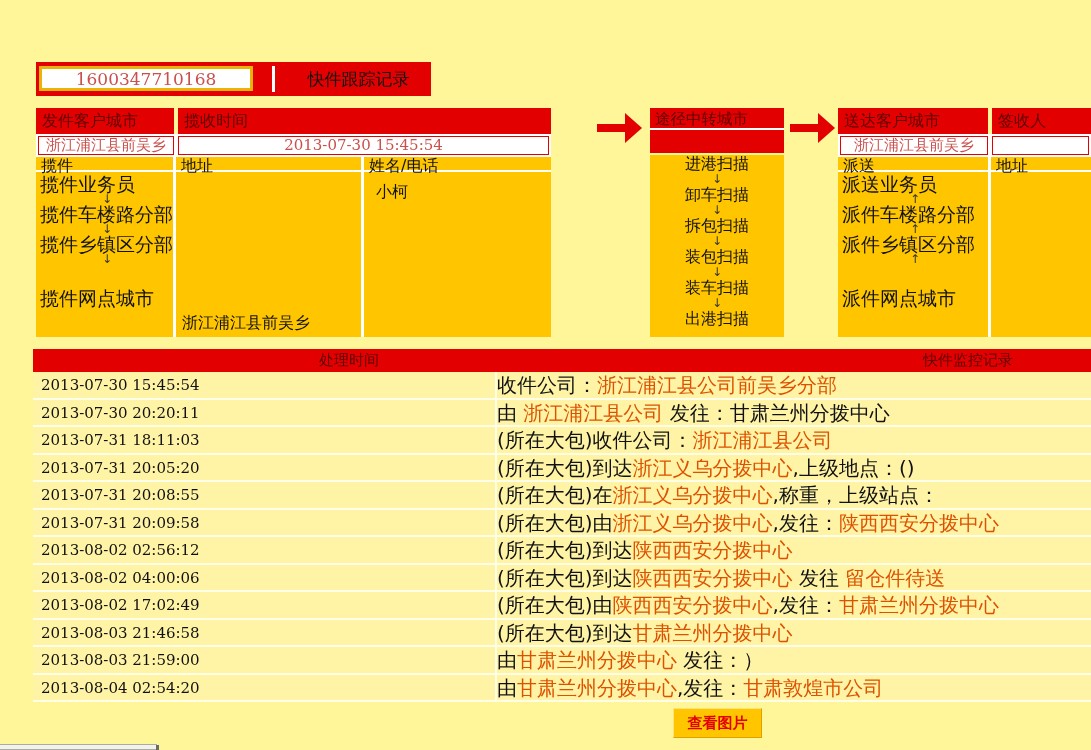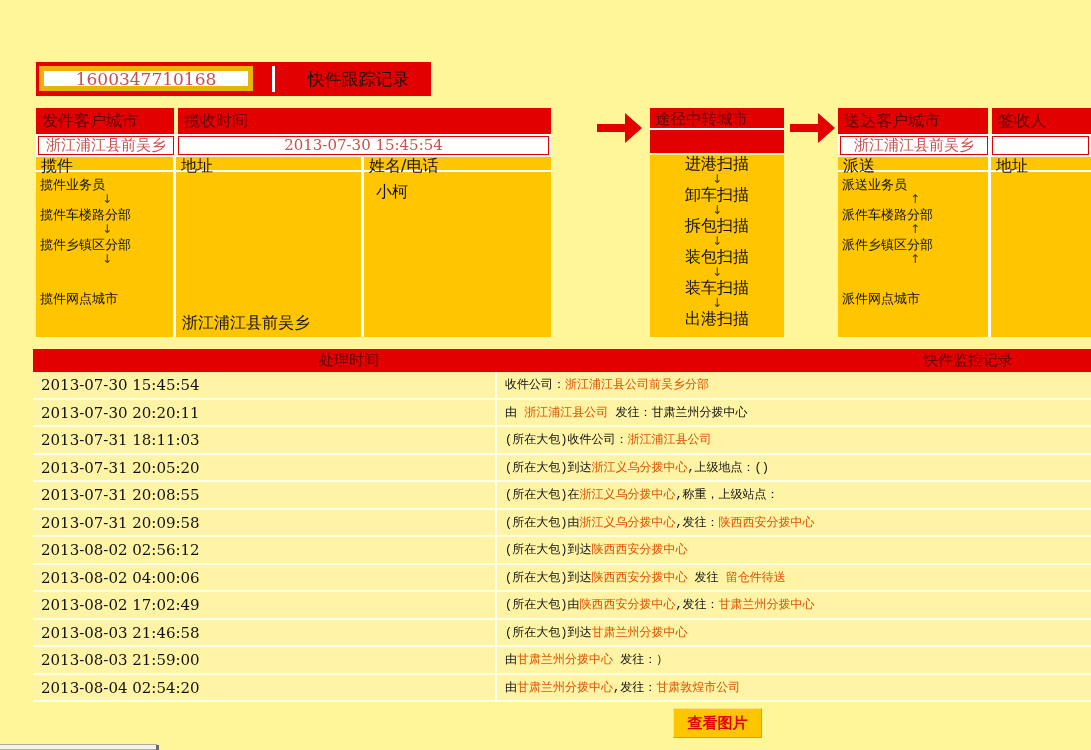--- a/index.html
+++ b/index.html
@@ -13,21 +13,21 @@
     --rowbg: var(--c-rowbg, #FFF4A6);
     --rowsep: var(--c-rowsep, #FFFEE6);
   }
   *{margin:0;padding:0;box-sizing:border-box;}
   html,body{background:#e8e8e8;}
   body{font-family:"DejaVu Sans","Liberation Sans",sans-serif;}
   #screen{position:relative;width:1091px;height:750px;background:var(--bg);overflow:hidden;}
 
   
   .search-bar{position:absolute;left:36px;top:62px;width:395px;height:34px;background:var(--red);display:flex;align-items:center;}
-  .tracking-input{position:absolute;left:3px;top:4px;width:214px;height:25px;border:5px solid #eab308;background:#fff;
+  .tracking-input{position:absolute;left:3px;top:4px;width:214px;height:25px;border:3px solid #eab308;background:#fff;
     color:var(--mutedred);font-size:17px;text-align:center;font-family:"DejaVu Serif","Liberation Serif",serif;outline:none;}
   .search-divider{position:absolute;left:236px;top:4px;width:3px;height:26px;background:#fff;}
   .track-btn{position:absolute;left:250px;top:0;width:145px;height:34px;background:transparent;border:none;
     color:var(--ink);font-size:17px;cursor:pointer;font-family:inherit;}
 
   
   .panel{position:absolute;top:108px;height:229px;}
   .sender{left:36px;width:515px;}
   .receiver{left:838px;width:253px;}
   .p-header{display:flex;gap:4px;height:26px;}
@@ -45,21 +45,21 @@
   .receiver .pv-cell.c2{flex:1;}
   .p-body{display:flex;gap:3px;height:180px;background:#fff;}
   .pb-col{background:var(--gold);flex:1;overflow:hidden;}
   .sender .pb-col.col1{flex:none;width:137px;}
   .sender .pb-col.col2{flex:none;width:185px;position:relative;}
   .receiver .pb-col.col1{flex:none;width:150px;}
   .pb-label{height:15px;font-size:16px;line-height:15px;color:var(--ink);padding:1px 16px 2px 5px;border-bottom:2px solid #fff;}
   .pb-top{padding:10px 0 0 12px;font-size:16px;color:var(--ink);}
   .pb-bottom{position:absolute;left:6px;bottom:3px;font-size:16px;color:var(--ink);white-space:nowrap;}
   .chain{padding:4px 0 0 4px;}
-  .chain-item{height:17px;font-size:13px;line-height:17px;color:var(--ink);white-space:nowrap;}
+  .chain-item{height:17px;font-size:19px;line-height:17px;color:var(--ink);white-space:nowrap;}
   .chain-item.last{margin-top:24px;}
   .chain-arrow{height:13px;font-size:12px;line-height:12px;color:#333;padding-left:62px;}
   .receiver .chain-arrow{padding-left:68px;}
 
   
   .transit{left:650px;width:134px;}
   .t-header{height:45px;background:var(--red);}
   .t-title{height:22px;line-height:22px;color:var(--dkred);font-size:15.5px;padding-left:5px;border-bottom:2px solid #fff;white-space:nowrap;}
   .t-body{margin-top:2px;height:182px;background:var(--gold);text-align:center;}
   .t-step{height:18px;font-size:16px;line-height:18px;color:var(--ink);}
@@ -74,21 +74,21 @@
 
   
   .track-table{position:absolute;left:33px;top:349px;width:1058px;}
   .t-head{display:flex;height:23px;}
   .th-left{width:462px;background:var(--red);color:var(--dkred);font-size:15px;line-height:23px;text-align:center;padding-left:170px;}
   .th-right{flex:1;background:var(--red);color:var(--dkred);font-size:15px;line-height:23px;text-align:right;padding-right:78px;}
   .trow{display:flex;height:27.5px;background:var(--rowbg);border-bottom:2px solid var(--rowsep);}
   .tcell{overflow:hidden;white-space:nowrap;}
   .tcell.time{width:464px;padding-left:8px;font-size:15px;line-height:26px;color:var(--ink);
     font-family:"DejaVu Serif","Liberation Serif",serif;border-right:2px solid var(--rowsep);}
-  .tcell.rec{flex:1;padding-left:8px;font-size:12px;line-height:26px;color:var(--ink);font-family:Liberation Mono, monospace;}
+  .tcell.rec{flex:1;padding-left:0;font-size:20px;line-height:26px;color:var(--ink);}
   .seg-r{color:var(--orange);}
 
   
   .view-img-btn{position:absolute;left:673px;top:708px;width:89px;height:30px;background:var(--gold);
     border:1px solid #DFA000;border-top-color:#FFE27A;border-left-color:#FFE27A;
     color:var(--red);font-size:15px;font-weight:bold;cursor:pointer;font-family:inherit;}
   .h-scrollbar{position:absolute;left:0;top:744px;width:157px;height:6px;background:#F2F2EA;border:1px solid #ABABA3;border-left:none;}
   .h-scrollbar .nub{position:absolute;right:-3px;top:0;width:3px;height:5px;background:#6a6a66;}
 </style>
 </head>

